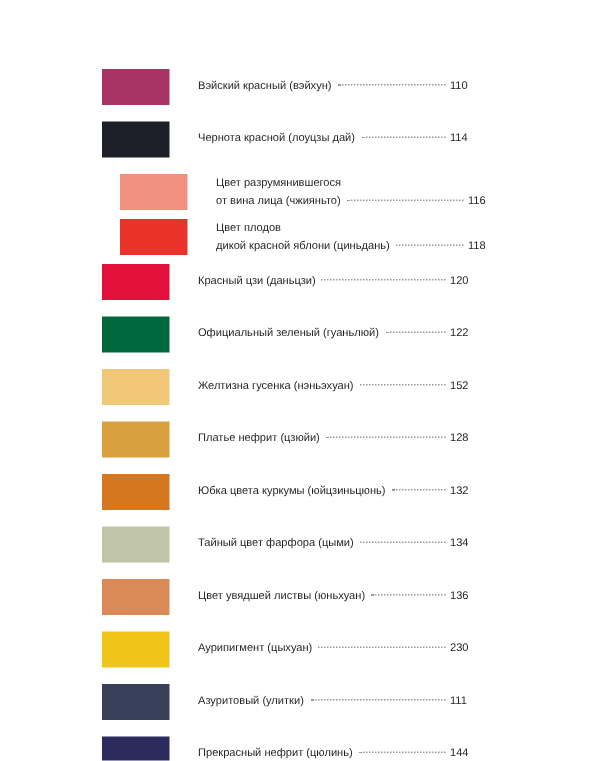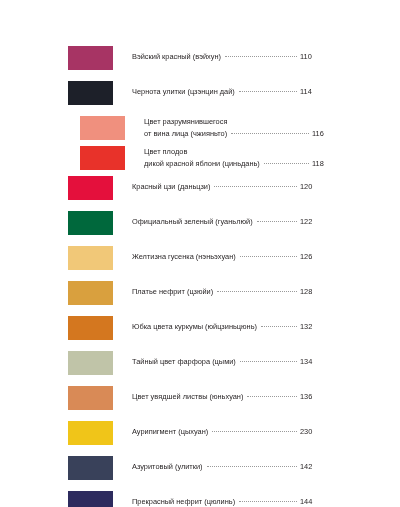--- a/index.html
+++ b/index.html
@@ -95,21 +95,21 @@
           <span class="label">Вэйский красный (вэйхун)</span>
           <span class="leader"></span>
           <span class="page">110</span>
         </div>
       </div>
     </div>
     <div class="entry single">
       <div class="swatch" style="background: rgb(29, 32, 41);"></div>
       <div class="text-col">
         <div class="line-main">
-          <span class="label">Чернота улитки (цзэнцин дай)</span>
+          <span class="label">Чернота красной (лоуцзы дай)</span>
           <span class="leader"></span>
           <span class="page">114</span>
         </div>
       </div>
     </div>
     <div class="entry double">
       <div class="swatch" style="background: rgb(240, 144, 126);"></div>
       <div class="text-col">
         <div class="line-top">Цвет разрумянившегося</div>
         <div class="line-main">
@@ -149,21 +149,21 @@
           <span class="page">122</span>
         </div>
       </div>
     </div>
     <div class="entry single">
       <div class="swatch" style="background: rgb(241, 200, 120);"></div>
       <div class="text-col">
         <div class="line-main">
           <span class="label">Желтизна гусенка (нэньэхуан)</span>
           <span class="leader"></span>
-          <span class="page">126</span>
+          <span class="page">152</span>
         </div>
       </div>
     </div>
     <div class="entry single">
       <div class="swatch" style="background: rgb(217, 160, 62);"></div>
       <div class="text-col">
         <div class="line-main">
           <span class="label">Платье нефрит (цзюйи)</span>
           <span class="leader"></span>
           <span class="page">128</span>
@@ -209,21 +209,21 @@
           <span class="page">230</span>
         </div>
       </div>
     </div>
     <div class="entry single">
       <div class="swatch" style="background: rgb(57, 65, 90);"></div>
       <div class="text-col">
         <div class="line-main">
           <span class="label">Азуритовый (улитки)</span>
           <span class="leader"></span>
-          <span class="page">142</span>
+          <span class="page">111</span>
         </div>
       </div>
     </div>
     <div class="entry single">
       <div class="swatch" style="background: rgb(45, 43, 94);"></div>
       <div class="text-col">
         <div class="line-main">
           <span class="label">Прекрасный нефрит (цюлинь)</span>
           <span class="leader"></span>
           <span class="page">144</span>

